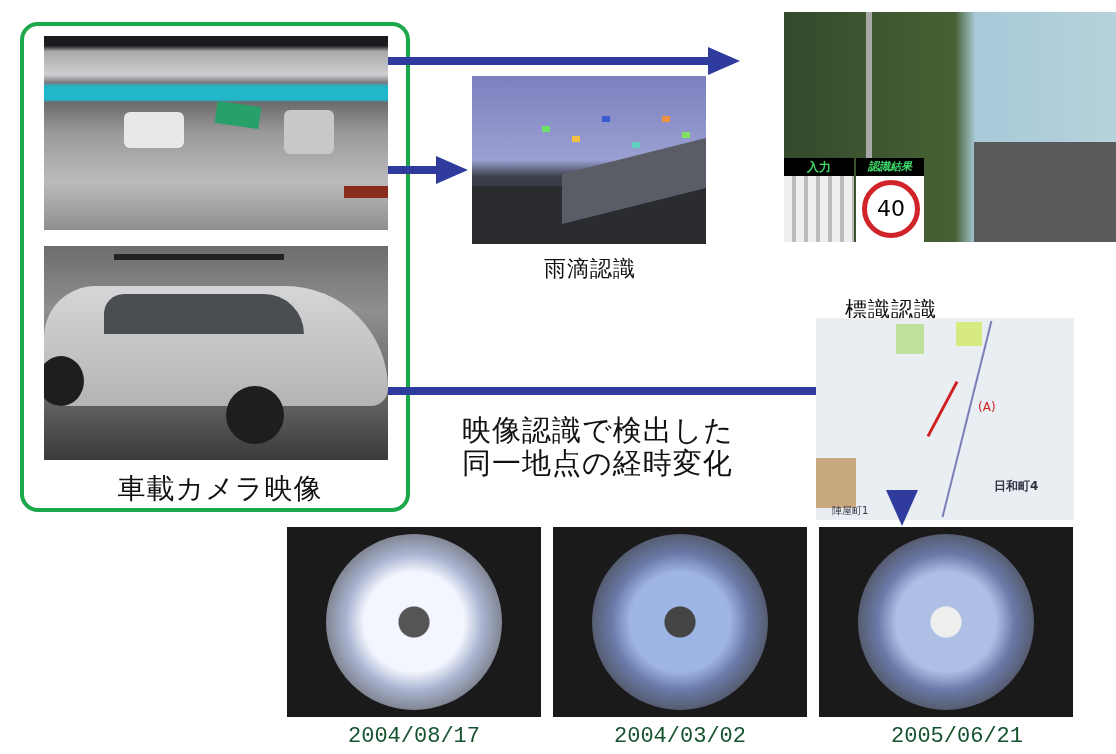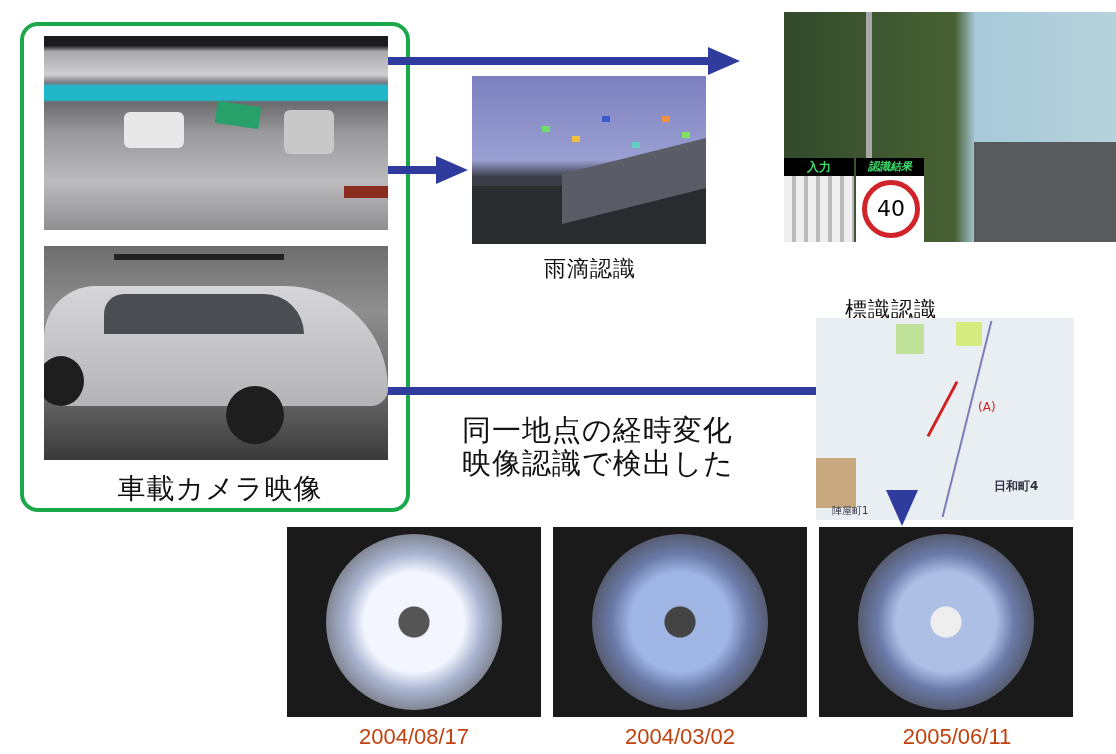--- a/index.html
+++ b/index.html
@@ -1,21 +1,21 @@
 <!DOCTYPE html>
 <html><head>
 <meta charset="utf-8">
 <style>
   html,body{margin:0;padding:0;background:#fff;}
   body{width:1116px;height:754px;position:relative;overflow:hidden;font-family:"DejaVu Sans",sans-serif;}
   .abs{position:absolute;}
   .green-box{left:20px;top:22px;width:390px;height:490px;border:4px solid #1aa84a;border-radius:18px;box-sizing:border-box;}
   .photo{overflow:hidden;}
   .label{font-size:22px;color:#111;text-align:center;white-space:nowrap;letter-spacing:1px;}
-  .date{font-family:Liberation Sans, sans-serif;font-size:22px;color:#c2410c;text-align:center;}
+  .date{font-family:Liberation Mono, monospace;font-size:22px;color:#14532d;text-align:center;}
   .arrow-line{background:#2f3c9e;}
   
   .interior{left:44px;top:36px;width:344px;height:194px;background:linear-gradient(180deg,#1b1b1f 0,#1b1b1f 5%,#a9a9ac 8%,#cfcfd2 20%,#7a7a80 24%,#21b7c9 26%,#21b7c9 33%,#6b6b6e 34%,#9a9a9c 50%,#bbbbbd 75%,#8f8f92 100%);}
   .car{left:44px;top:246px;width:344px;height:214px;background:linear-gradient(180deg,#6d6d6d 0,#8f8f8f 30%,#5f5f5f 75%,#3a3a3a 100%);}
   .rain{left:472px;top:76px;width:234px;height:168px;background:linear-gradient(180deg,#7c80bf 0,#9aa0d2 50%,#3c3e4a 60%,#2a2a2e 100%);}
   .sign{left:784px;top:12px;width:342px;height:230px;background:linear-gradient(90deg,#334a2c 0,#476134 50%,#a7c9d8 56%,#b8d3dc 100%);}
   .map{left:816px;top:318px;width:258px;height:202px;background:#e9eef3;}
   .fisheye{width:254px;height:190px;background:#1a1a1a;top:527px;}
   .lens{position:absolute;left:50%;top:50%;width:176px;height:176px;margin:-88px 0 0 -88px;border-radius:50%;background:radial-gradient(circle,#555 0 12%,#f4f6ff 13% 40%,#a8b4d0 55%,#6b6b70 80%,#cfd0d6 96%,#222 100%);}
 </style>
@@ -79,29 +79,29 @@
   <div class="abs" style="left:0;top:140px;width:40px;height:50px;background:#c8a87e;"></div>
   <div class="abs" style="left:150px;top:0;width:2px;height:202px;background:#7b7fb8;transform:rotate(14deg);"></div>
   <div class="abs" style="left:125px;top:60px;width:3px;height:62px;background:#d02020;transform:rotate(28deg);"></div>
   <div class="abs" style="left:162px;top:82px;color:#d02020;font-size:12px;">(A)</div>
   <div class="abs" style="left:178px;top:160px;color:#334;font-size:12px;font-weight:bold;">日和町4</div>
   <div class="abs" style="left:16px;top:186px;color:#334;font-size:10px;font-weight:normal;">陣屋町1</div>
 </div>
 <div class="abs" style="left:886px;top:490px;width:0;height:0;border-left:16px solid transparent;border-right:16px solid transparent;border-top:36px solid #2f3c9e;"></div>
 
 <div class="abs" style="left:462px;top:414px;font-size:29px;line-height:33px;color:#111;letter-spacing:1px;">
+  <div>映像認識で検出した</div>
   <div>同一地点の経時変化</div>
-  <div>映像認識で検出した</div>
 </div>
 
 <div class="abs photo fisheye" style="left:287px;">
     <div class="lens"></div>
   </div>
 <div class="abs photo fisheye" style="left:553px;">
     <div class="lens" style="background:radial-gradient(circle,#444 0 12%,#9fb5e4 13% 40%,#6a7aa8 55%,#4a4a50 80%,#cfd0d6 96%,#222 100%);"></div>
   </div>
 <div class="abs photo fisheye" style="left:819px;">
     <div class="lens" style="background:radial-gradient(circle,#eee 0 12%,#aebfe6 13% 40%,#6a7aa8 55%,#4a4a50 80%,#e0e0d0 96%,#222 100%);"></div>
   </div>
 
 <div class="abs date" style="left:287px;top:724px;width:254px;">2004/08/17</div>
 <div class="abs date" style="left:553px;top:724px;width:254px;">2004/03/02</div>
-<div class="abs date" style="left:830px;top:724px;width:254px;">2005/06/11</div>
+<div class="abs date" style="left:830px;top:724px;width:254px;">2005/06/21</div>
 
 </body></html>

